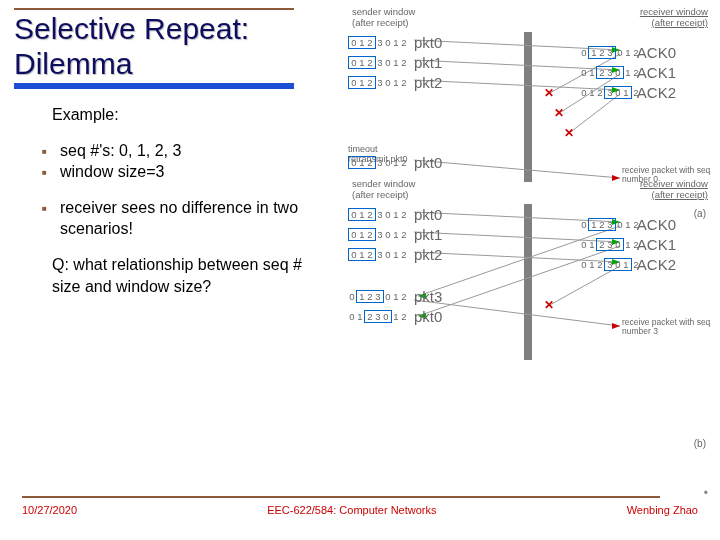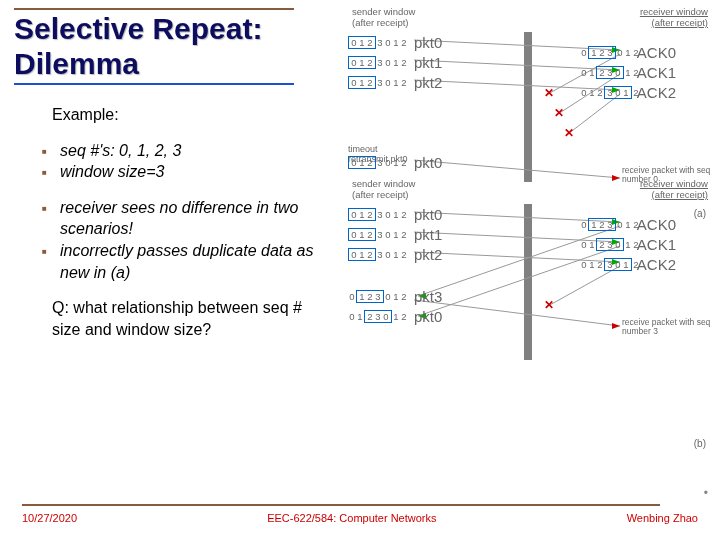--- a/index.html
+++ b/index.html
@@ -13,24 +13,24 @@
   }
   .slide {
     width: 720px;
     height: 540px;
     position: relative;
     padding: 8px 14px;
   }
   .title {
     font-size: 30px;
     color: #0d0d60;
-    font-weight: bold;
+    font-weight: normal;
     line-height: 1.15;
     border-top: 2px solid #8a5a3a;
-    border-bottom: 2px solid #1d4ed8;
+    border-bottom: 6px solid #1d4ed8;
     padding: 2px 0;
     width: 280px;
     margin-bottom: 16px;
   }
   .title .shadow {
     text-shadow: 1px 1px 1px rgba(120,120,120,0.5);
   }
   .content {
     position: absolute;
     left: 38px;
@@ -38,37 +38,36 @@
     width: 290px;
     font-size: 16px;
     color: #000;
     line-height: 1.35;
   }
   .content p { margin: 14px; }
   .bullet-list {
     list-style: none;
     padding-left: 22px;
     margin-bottom: 14px;
-    font-style: italic;
   }
   .bullet-list li::before {
     content: "■";
     font-size: 8px;
     color: #8a5a3a;
     display: inline-block;
     width: 18px;
     margin-left: -18px;
     vertical-align: 2px;
   }
   .blk { margin-bottom: 14px; }
   .question { margin-top: 6px; }
 
   .footer {
     position: absolute;
-    bottom: 16px;
+    bottom: 24px;
     left: 0;
     width: 720px;
     padding: 0 22px;
     font-size: 11px;
     display: flex;
     justify-content: space-between;
     align-items: center;
   }
   .footer .date { color: #cc0000; }
   .footer .course { color: #cc0000; }
@@ -171,21 +170,20 @@
   </h1>
 
   <div class="content">
     <p class="blk">Example:</p>
     <ul class="bullet-list blk">
       <li>seq #'s: 0, 1, 2, 3</li>
       <li>window size=3</li>
     </ul>
     <ul class="bullet-list blk">
       <li>receiver sees no difference in two scenarios!</li>
-      <li>incorrectly passes duplicate data as new in (a)</li>
     </ul>
     <p class="question">Q: what relationship between seq # size and window size?</p>
   </div>
 
   <div class="diagram">
 
     <div class="diag-sec a">
       <div class="hdr">
         <span style="white-space:pre-line">sender window
 (after receipt)</span>

